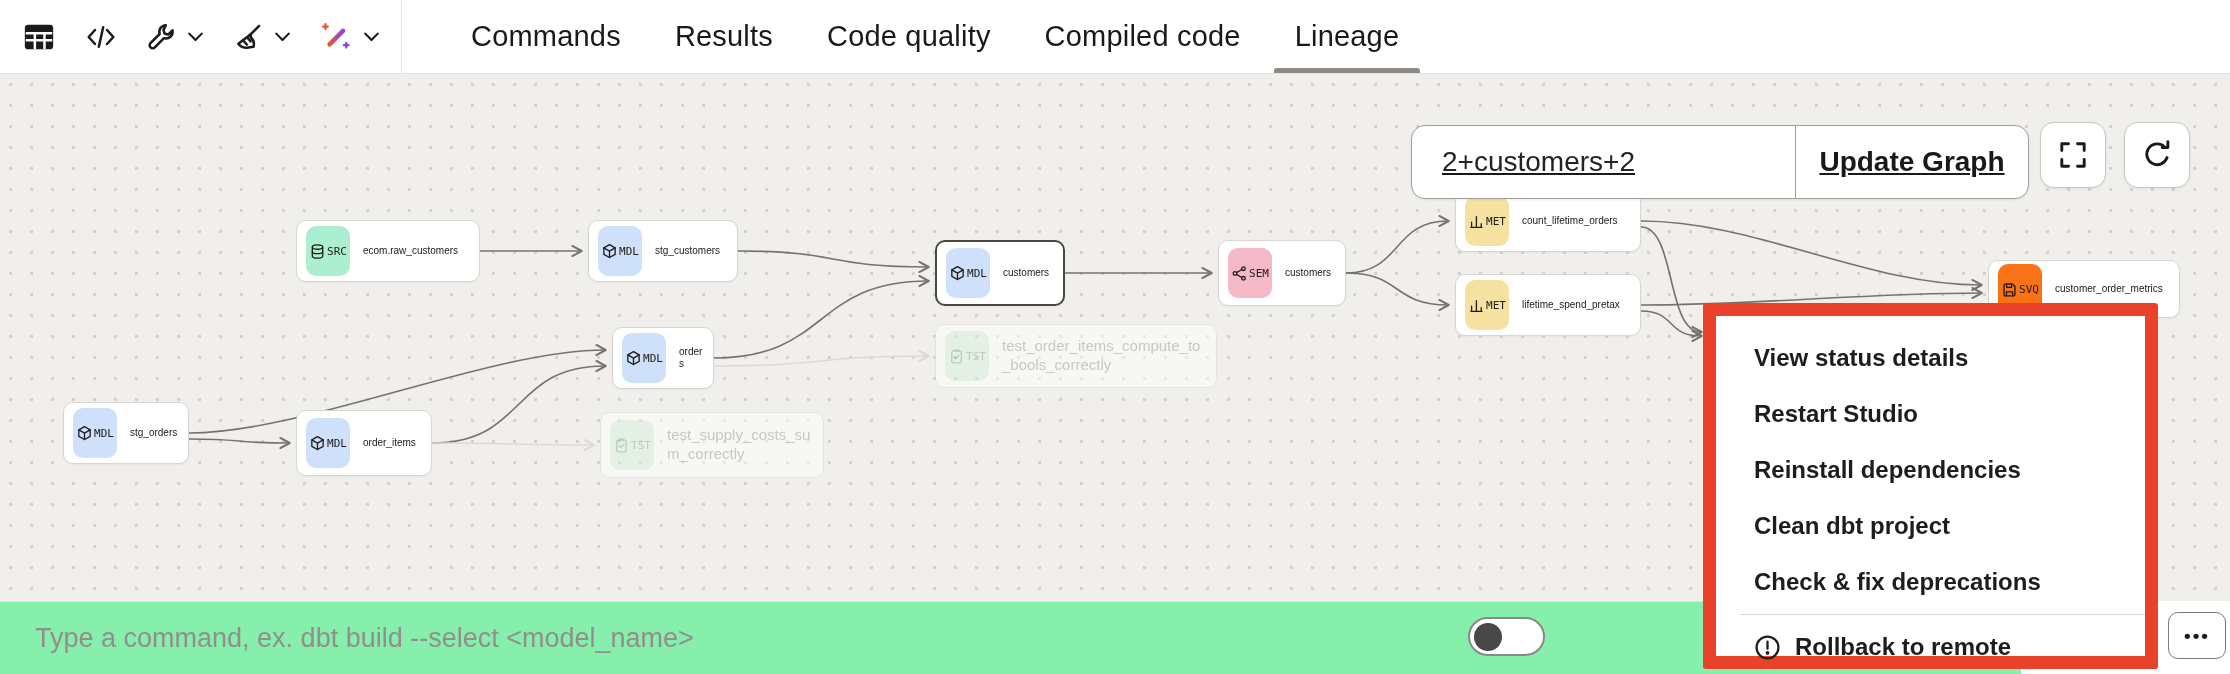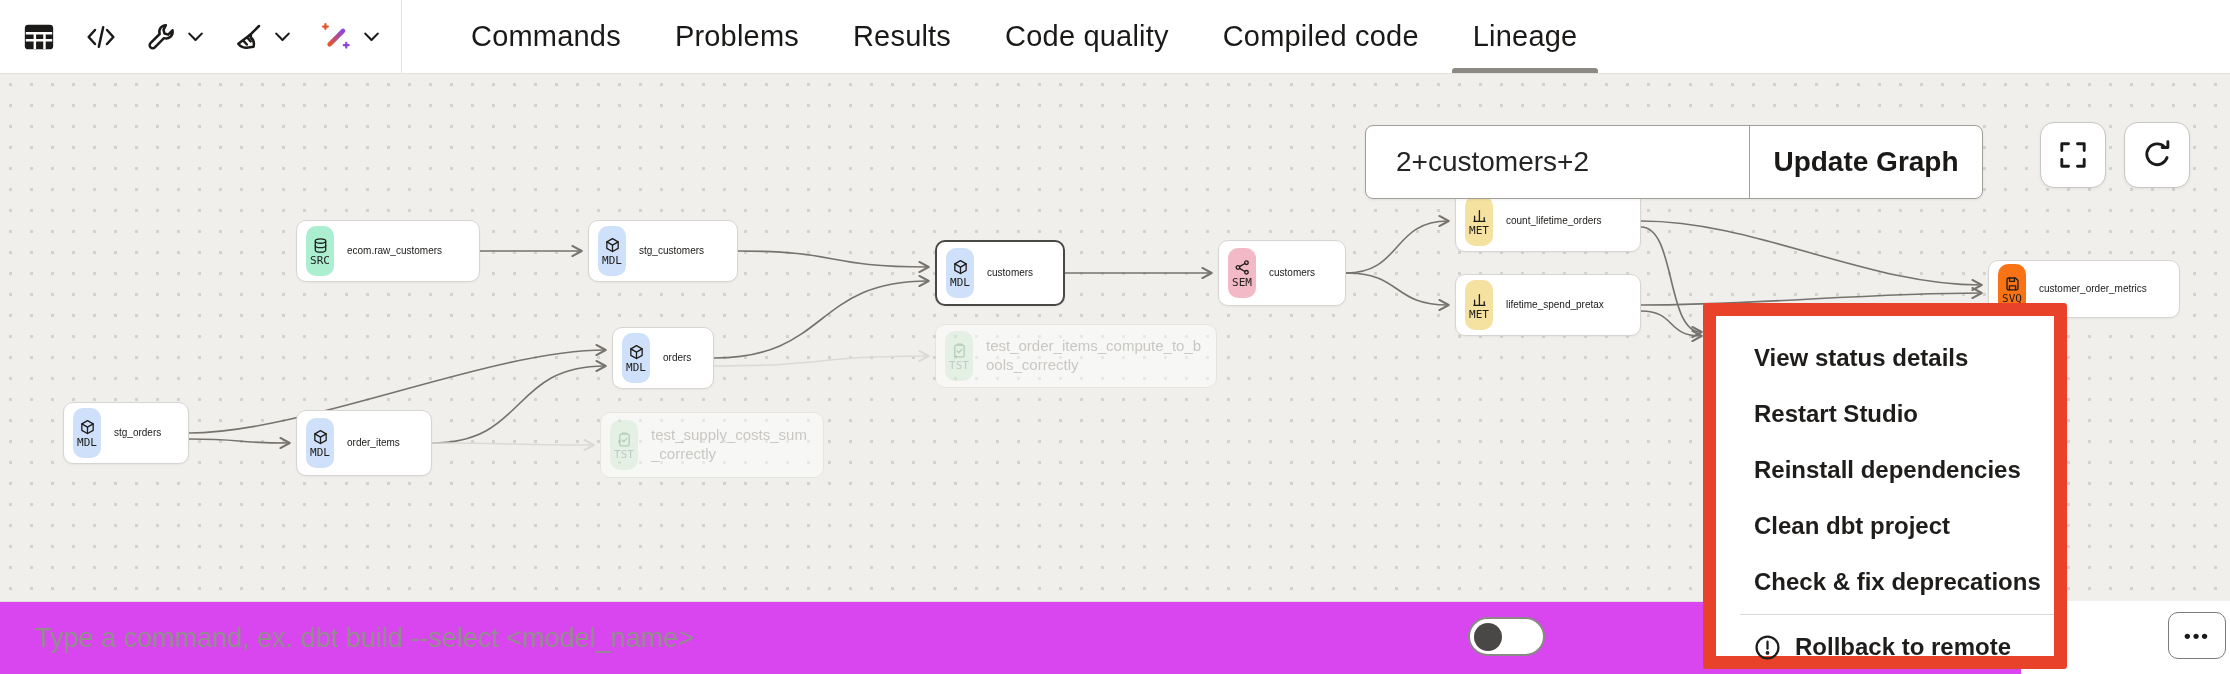--- a/index.html
+++ b/index.html
@@ -24,54 +24,54 @@
             background-color:#f0efec;
             background-image:radial-gradient(circle, #d4d2ce 1.5px, transparent 1.6px);
             background-size:21px 21px; }
   #edges { position:absolute; left:0; top:0; width:2230px; height:527px; }
 
   .node { position:absolute; display:flex; align-items:center; gap:13px; padding-left:9px;
           background:#fff; border:1px solid #d7d5d1; border-radius:10px;
           box-shadow:0 1px 2px rgba(40,38,35,.05); cursor:pointer; overflow:hidden; }
   .node.selected { border:2.5px solid #4a4845; }
   .node.faded { opacity:.5; border-color:#dddbd7; box-shadow:none; }
-  .badge { width:28px; height:50px; border-radius:10px; flex:0 0 auto; display:flex;
-           flex-direction:column; align-items:center; justify-content:center; gap:1px; }
+  .badge { width:44px; height:50px; border-radius:10px; flex:0 0 auto; display:flex;
+           flex-direction:row; align-items:center; justify-content:center; gap:1px; }
   .badge svg { display:block; }
   .badge-label { font-family:"DejaVu Sans Mono", monospace; font-size:11px; line-height:11px; color:#22201e; }
   .node-label { font-size:10px; color:#1b1917; line-height:1.25; overflow-wrap:anywhere; padding-right:8px; }
   .node.faded .node-label { color:#a3a19d; font-size:15px; }
   .node.faded .badge-label { color:#8fa895; }
 
   
-  .selector { position:absolute; left:1365px; top:51px; width:618px; height:74px; background:#fff;
-              border:1.5px solid #a19e99; border-radius:8px; display:flex; align-items:stretch;
-              box-shadow:0 1px 3px rgba(40,38,35,.08); z-index:5; }
+  .selector { position:absolute; left:1411px; top:51px; width:618px; height:74px; background:#fff;
+              border:1.5px solid #a19e99; border-radius:14px; display:flex; align-items:stretch;
+              box-shadow:0 1px 3px rgba(40,38,35,.08); z-index:5;text-decoration:underline; }
   .selector-value { flex:1 1 auto; display:flex; align-items:center; padding-left:30px;
               font-size:28px; color:#262422; cursor:text; }
   .selector-divider { width:1.5px; background:#a19e99; }
   .update-btn { flex:0 0 232px; display:flex; align-items:center; justify-content:center;
               font-size:28px; font-weight:600; color:#1b1917; cursor:pointer; border-radius:0 9px 9px 0; }
   .sq-btn { position:absolute; width:66px; height:66px; top:48px; background:#fff;
             border:1.5px solid #c9c7c3; border-radius:14px; display:flex; align-items:center;
             justify-content:center; cursor:pointer; box-shadow:0 1px 3px rgba(40,38,35,.07); z-index:5; }
   .sq-btn.fullscreen { left:2040px; }
   .sq-btn.refresh { left:2124px; }
 
   
-  .ctx-menu { position:absolute; left:1703px; top:303px; width:364px; height:366px;
+  .ctx-menu { position:absolute; left:1703px; top:303px; width:455px; height:366px;
               background:#fff; border:13px solid #e8432a; border-radius:3px; z-index:50;
               padding:14px 0 0 0; }
   .menu-item { height:56px; display:flex; align-items:center; gap:14px; padding-left:38px;
                font-size:24px; font-weight:600; color:#1f1d1b; cursor:pointer; white-space:nowrap; }
   .menu-sep { height:1px; background:#dbd9d5; margin:4px 0 4px 24px; }
   .menu-item svg { flex:0 0 auto; }
 
   
-  .bottombar { position:absolute; left:0; top:601px; width:2021px; height:73px; background:#d946ef;
+  .bottombar { position:absolute; left:0; top:601px; width:2021px; height:73px; background:#86efac;
                border-top:1px solid #e3e1de; z-index:10; }
   .cmd-input { position:absolute; left:35px; top:0; width:1380px; height:73px; border:none; outline:none;
                font-family:"Liberation Sans", sans-serif; font-size:27px; color:#333; background:transparent; }
   .cmd-input::placeholder { color:#918f8b; opacity:1; }
   .toggle { position:absolute; left:1468px; top:617px; width:77px; height:39px; border:2px solid #8b8986;
             border-radius:20px; background:#fff; cursor:pointer; z-index:11; }
   .toggle .knob { position:absolute; left:4px; top:3.5px; width:28px; height:28px; border-radius:50%;
             background:#4a4846; }
   .defer-label { position:absolute; left:1566px; top:601px; height:73px; display:flex; align-items:center;
             font-size:27px; font-weight:500; color:#201e1c; z-index:11; white-space:nowrap;margin-top:48px; }
@@ -127,21 +127,20 @@
         <path d="M16.4 13.6v3M14.9 15.1h3" stroke="#8b45e0" stroke-width="1.4" stroke-linecap="round"></path>
       </svg>
       <svg width="15" height="10" viewBox="0 0 12 8" fill="none" stroke="#1c1a19" stroke-width="1.7" stroke-linecap="round" stroke-linejoin="round">
         <path d="M1 1.3 6 6.4l5-5.1"></path>
       </svg>
     </span>
   </div>
   <div class="vdivider"></div>
   <div class="tabs" id="tabs">
       <div class="tab">Commands</div>
-      <div class="tab">Problems</div>
       <div class="tab">Results</div>
       <div class="tab">Code quality</div>
       <div class="tab">Compiled code</div>
       <div class="tab active">Lineage</div>
     </div>
 </div>
 
 <div class="canvas">
   <svg id="edges">
     <defs>

